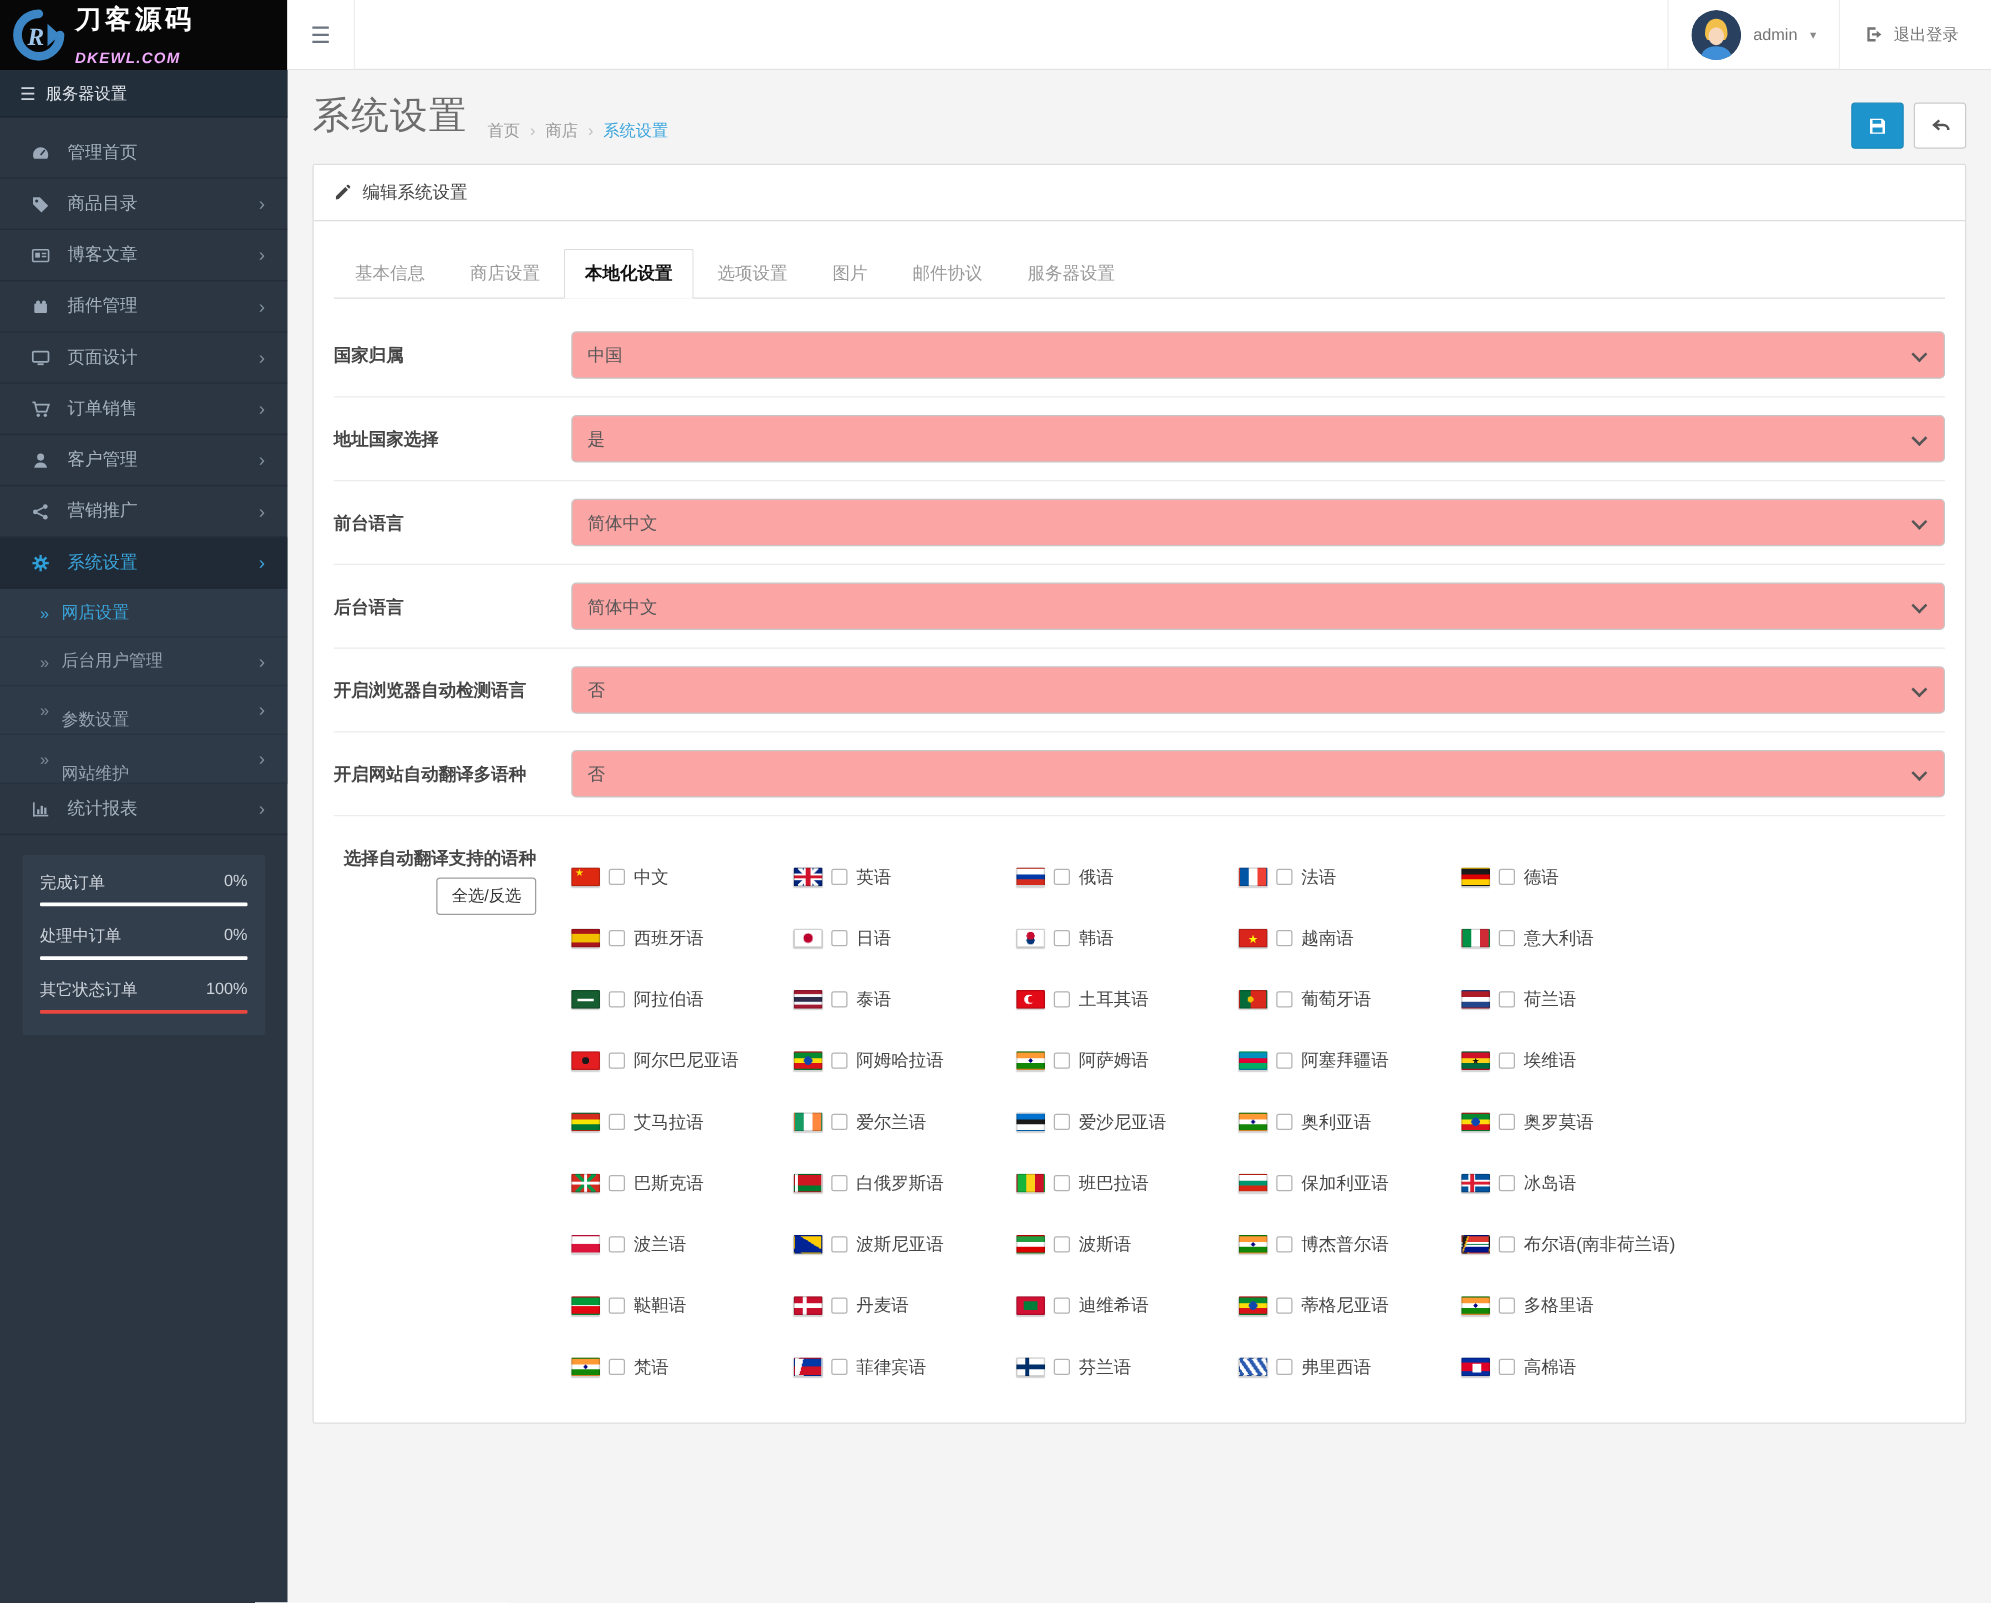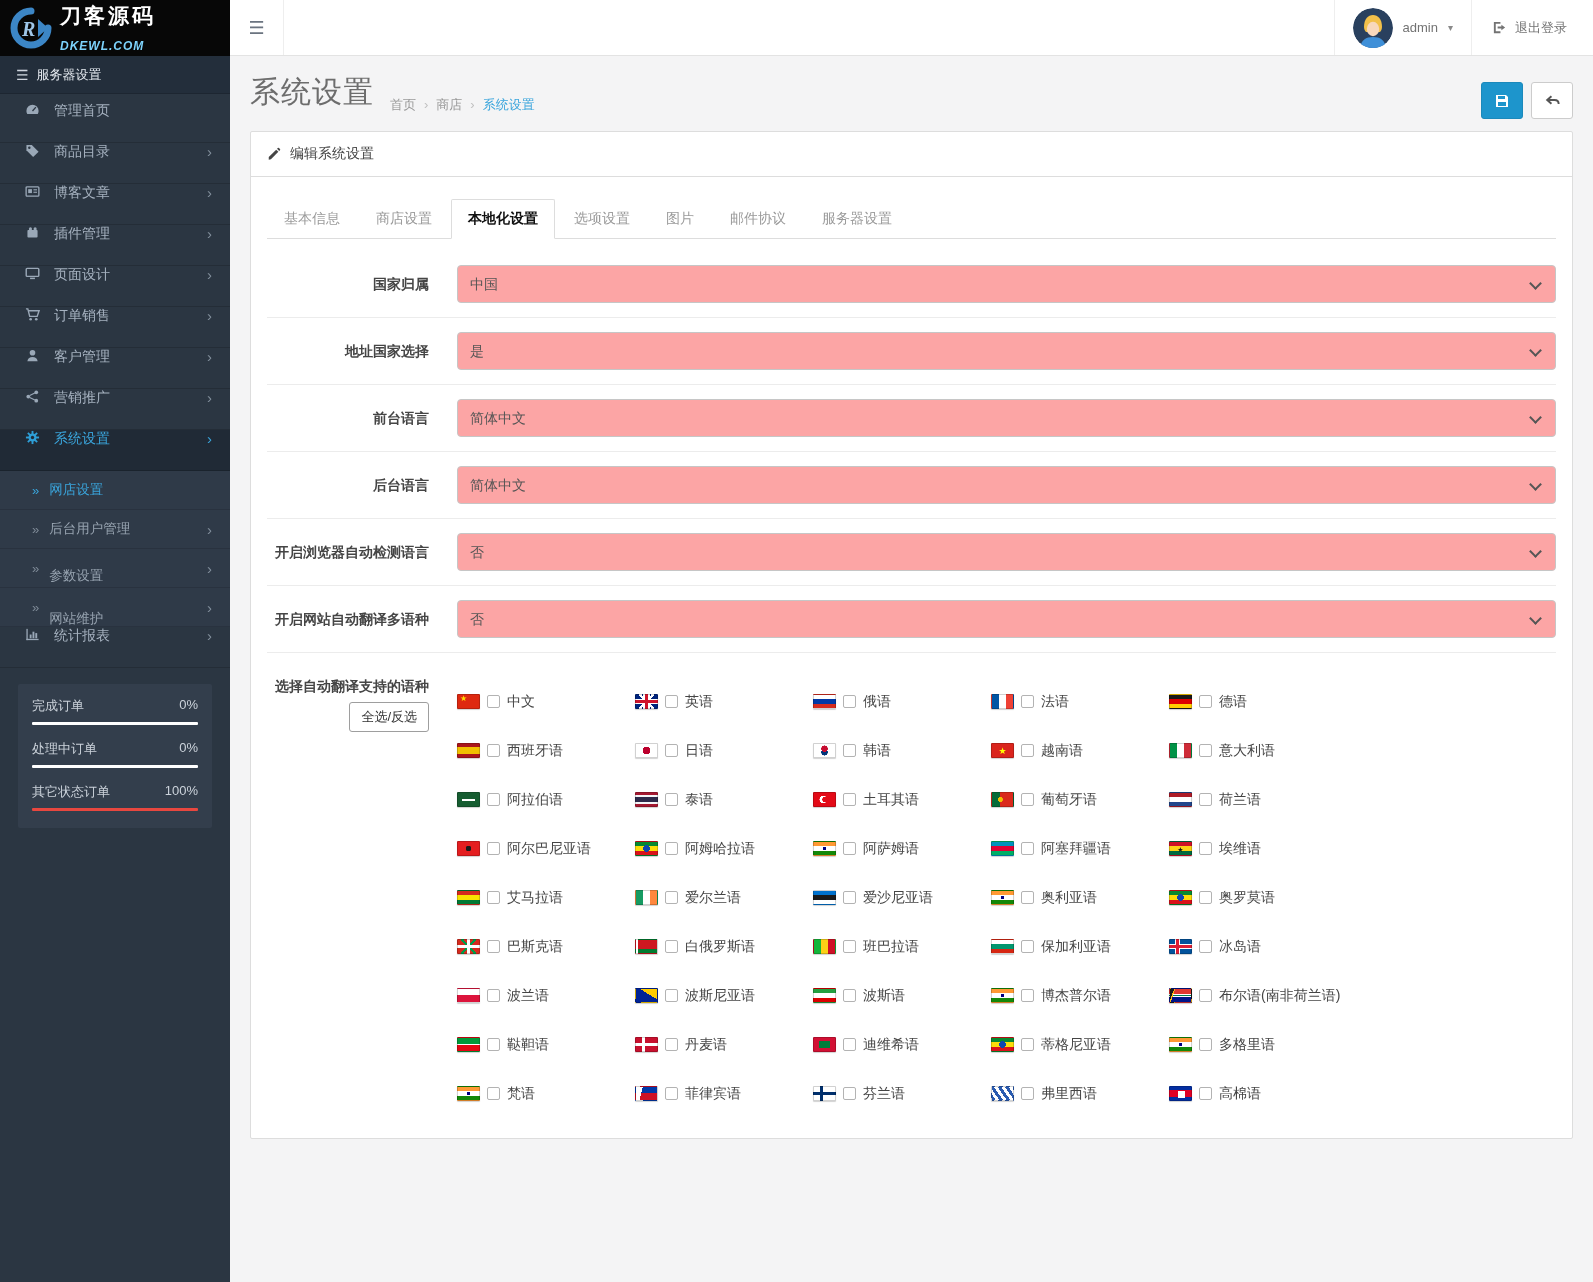--- a/index.html
+++ b/index.html
@@ -5,25 +5,25 @@
   *{box-sizing:border-box}
   html,body{margin:0;padding:0}
   body{width:1593px;height:1282px;overflow:hidden;font-family:"Liberation Sans",sans-serif;background:#f4f4f5}
   .app{display:flex;width:100%;height:100%}
 
   
   .sidebar{width:230px;flex:none;background:#2b3642;display:flex;flex-direction:column;overflow:hidden}
   .logo{height:56px;background:#070707;display:flex;align-items:center;padding:0 8px;gap:6px;flex:none;cursor:pointer}
   .logo-txt{display:flex;flex-direction:column;line-height:1}
   .logo-cn{color:#fff;font-size:21px;font-weight:700;letter-spacing:3px}
-  .logo-en{color:#7dd3fc;font-size:12px;font-style:italic;font-weight:700;letter-spacing:1px;margin-top:14px}
+  .logo-en{color:#f0abfc;font-size:12px;font-style:italic;font-weight:700;letter-spacing:1px;margin-top:14px}
   .nav-header{height:38px;flex:none;background:#232e3b;color:#e3e8ee;font-size:13px;display:flex;align-items:center;padding:0 16px;gap:8px;border-bottom:1px solid #1d2631}
   .nav-header .bars{font-size:14px;color:#cfd6de}
   #side-nav{list-style:none;margin:0;padding:8px 0 0}
-  .snav-item{height:41px;display:flex;align-items:flex-start;padding:0 18px 0 22px;color:#a6b2c0;font-size:14px;cursor:pointer;border-bottom:1px solid rgba(0,0,0,.16)}
+  .snav-item{height:41px;display:flex;align-items:center;padding:0 18px 0 22px;color:#a6b2c0;font-size:14px;cursor:pointer;border-bottom:1px solid rgba(0,0,0,.16)}
   .s-icon{width:20px;display:inline-flex;justify-content:center;align-items:center;color:#9aa8b7}
   .s-icon svg{display:block}
   .s-label{margin-left:12px;flex:1;white-space:nowrap}
   .s-chev{color:#828f9c;font-size:15px}
   .snav-item.active{background:#202a36;color:#3aa5dc}
   .snav-item.active .s-icon{color:#2e9fd8}
   .snav-item.active .s-chev{color:#3aa5dc}
   .ssub{list-style:none;margin:0;padding:0;background:#2f3a48}
   .ssub-item{height:39px;display:flex;align-items:center;padding:0 18px 0 32px;color:#97a3b0;font-size:13.5px;border-bottom:1px solid rgba(0,0,0,.12);cursor:pointer}
   .ssub-mark{margin-right:10px;color:#7e8a97;font-size:13px}
@@ -59,21 +59,21 @@
 
   .panel{background:#fff;border:1px solid #ddd;border-radius:2px}
   .panel-heading{padding:13px 16px;border-bottom:1px solid #ddd;color:#454545;font-size:14px;display:flex;align-items:center;gap:9px}
   .panel-body{padding:22px 16px 0}
   .tabs{list-style:none;display:flex;margin:0;padding:0;border-bottom:1px solid #ddd}
   .tab{padding:10px 16px;font-size:14px;color:#9a9a9a;cursor:pointer;margin-bottom:-1px;margin-right:2px;border:1px solid transparent;border-radius:2px 2px 0 0;white-space:nowrap}
   .tab.active{color:#111;font-weight:700;background:#fff;border-color:#ddd #ddd #fff}
 
   .form{padding-top:12px}
   .frow{display:flex;align-items:center;padding:14px 0;border-bottom:1px solid #ececec}
-  .flabel{width:190px;flex:none;text-align:right;padding-right:28px;font-size:14px;font-weight:700;color:#454545;line-height:1.35}
+  .flabel{width:190px;flex:none;padding-right:28px;font-size:14px;font-weight:700;color:#454545;line-height:1.35}
   .fctl{flex:1;position:relative}
   select.fsel,input.ftxt{width:100%;height:38px;border:1px solid #c6c6c6;border-radius:4px;background:#fca5a5;font-size:14px;color:#555;padding:0 34px 0 12px;appearance:none;-webkit-appearance:none;font-family:inherit}
   input.ftxt{padding-right:12px}
   .selwrap{position:relative}
   .selwrap::after{content:"";position:absolute;right:16px;top:14px;width:7px;height:7px;border-right:2px solid #555;border-bottom:2px solid #555;transform:rotate(45deg);pointer-events:none}
 
   .lang-row{display:flex;padding:24px 0 20px}
   .lang-head{width:190px;flex:none;text-align:right;padding-right:28px}
   .lang-head .flabel2{font-size:14px;font-weight:700;color:#454545;line-height:1.3}
   .btn-selectall{margin-top:7px;padding:5px 11px;background:#fff;border:1px solid #9e9e9e;border-radius:3px;font-size:13px;color:#333;cursor:pointer;font-family:inherit}

